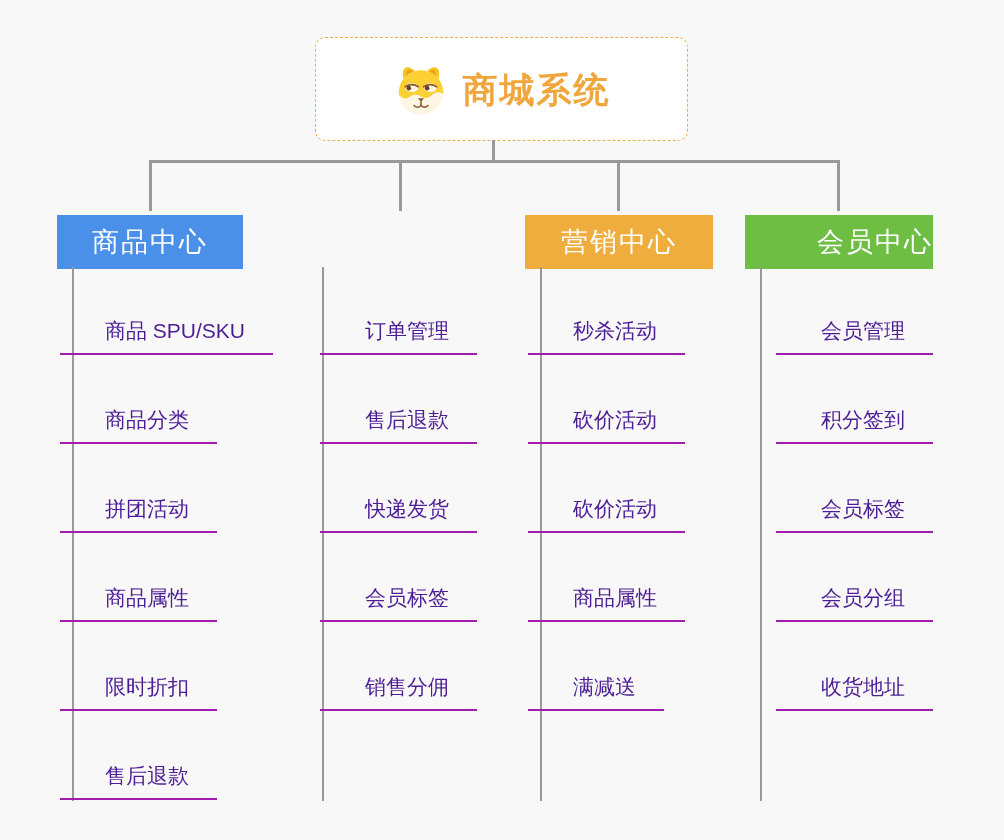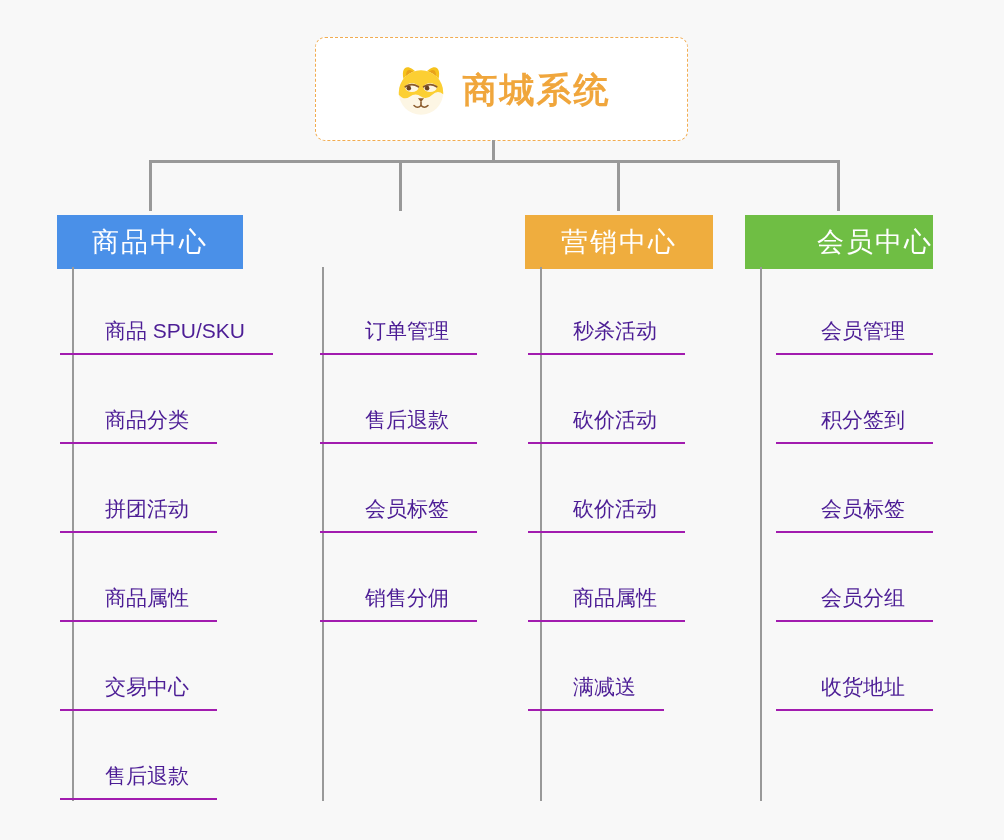--- a/index.html
+++ b/index.html
@@ -131,35 +131,38 @@
     <div class="item">
         <span>商品分类</span>
       </div>
     <div class="item">
         <span>拼团活动</span>
       </div>
     <div class="item">
         <span>商品属性</span>
       </div>
     <div class="item">
-        <span>交易中心</span>
+        <span>限时折扣</span>
       </div>
     <div class="item">
         <span>售后退款</span>
       </div>
   </div>
 
   <div class="col" style="left:320px">
     <div class="item">
         <span>订单管理</span>
       </div>
     <div class="item">
         <span>售后退款</span>
       </div>
     <div class="item">
+        <span>快递发货</span>
+      </div>
+    <div class="item">
         <span>会员标签</span>
       </div>
     <div class="item">
         <span>销售分佣</span>
       </div>
   </div>
 
   <div class="col" style="left:528px">
     <div class="item">
         <span>秒杀活动</span>

